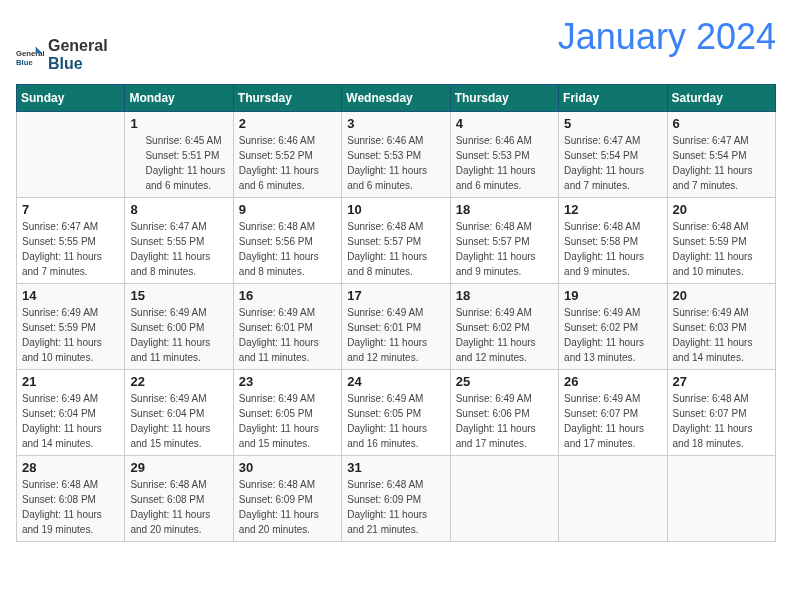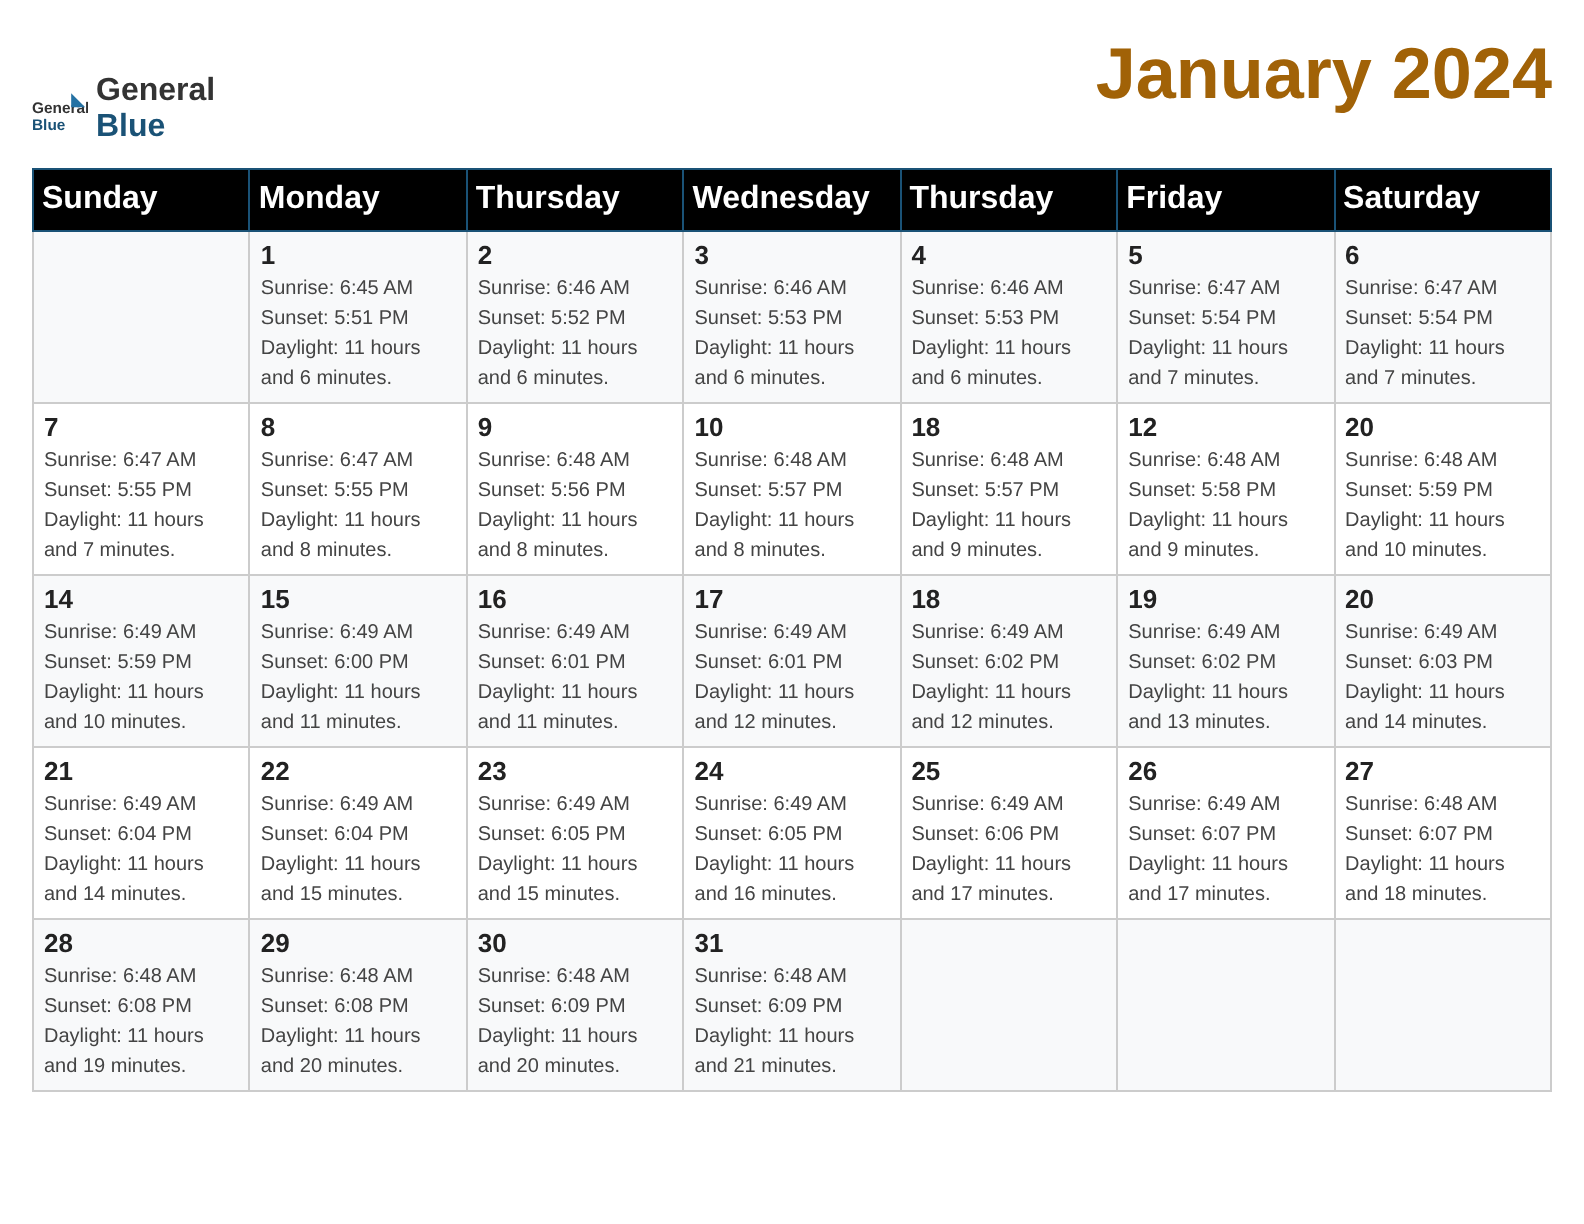--- a/index.html
+++ b/index.html
@@ -24,36 +24,36 @@
     }
     .logo-icon {
       width: 28px;
       height: 28px;
     }
     .title-block {
       text-align: right;
     }
     .month-title {
       font-size: 36px;
-      font-weight: bold;
-      color: #a16207;
+      font-weight: normal;
+      color: #3b82f6;
     }
     .location-subtitle {
       font-size: 16px;
       color: #555;
     }
     table {
       width: 100%;
       border-collapse: collapse;
       table-layout: fixed;
     }
     thead tr th {
-      background-color: #000000;
+      background-color: #0f766e;
       color: #fff;
-      font-size: 16px;
+      font-size: 12px;
       font-weight: bold;
       padding: 6px 4px;
       text-align: left;
       border: 1px solid #1a5276;
     }
     tbody tr td {
       border: 1px solid #ccc;
       vertical-align: top;
       padding: 4px 5px;
       font-size: 10.5px;
@@ -110,21 +110,21 @@
         <th>Thursday</th>
         <th>Friday</th>
         <th>Saturday</th>
       </tr>
   </thead>
   <tbody id="calendar-body">
   <tr>
         <td class="empty-cell"></td>
         <td>
           <span class="day-number">1</span>
-          <div class="day-info" style="white-space: pre-line;">Sunrise: 6:45 AM
+          <div class="day-info" style="white-space: pre-line; margin-left: 15px;">Sunrise: 6:45 AM
 Sunset: 5:51 PM
 Daylight: 11 hours
 and 6 minutes.</div>
         </td>
         <td>
           <span class="day-number">2</span>
           <div class="day-info" style="white-space: pre-line;">Sunrise: 6:46 AM
 Sunset: 5:52 PM
 Daylight: 11 hours
 and 6 minutes.</div>

